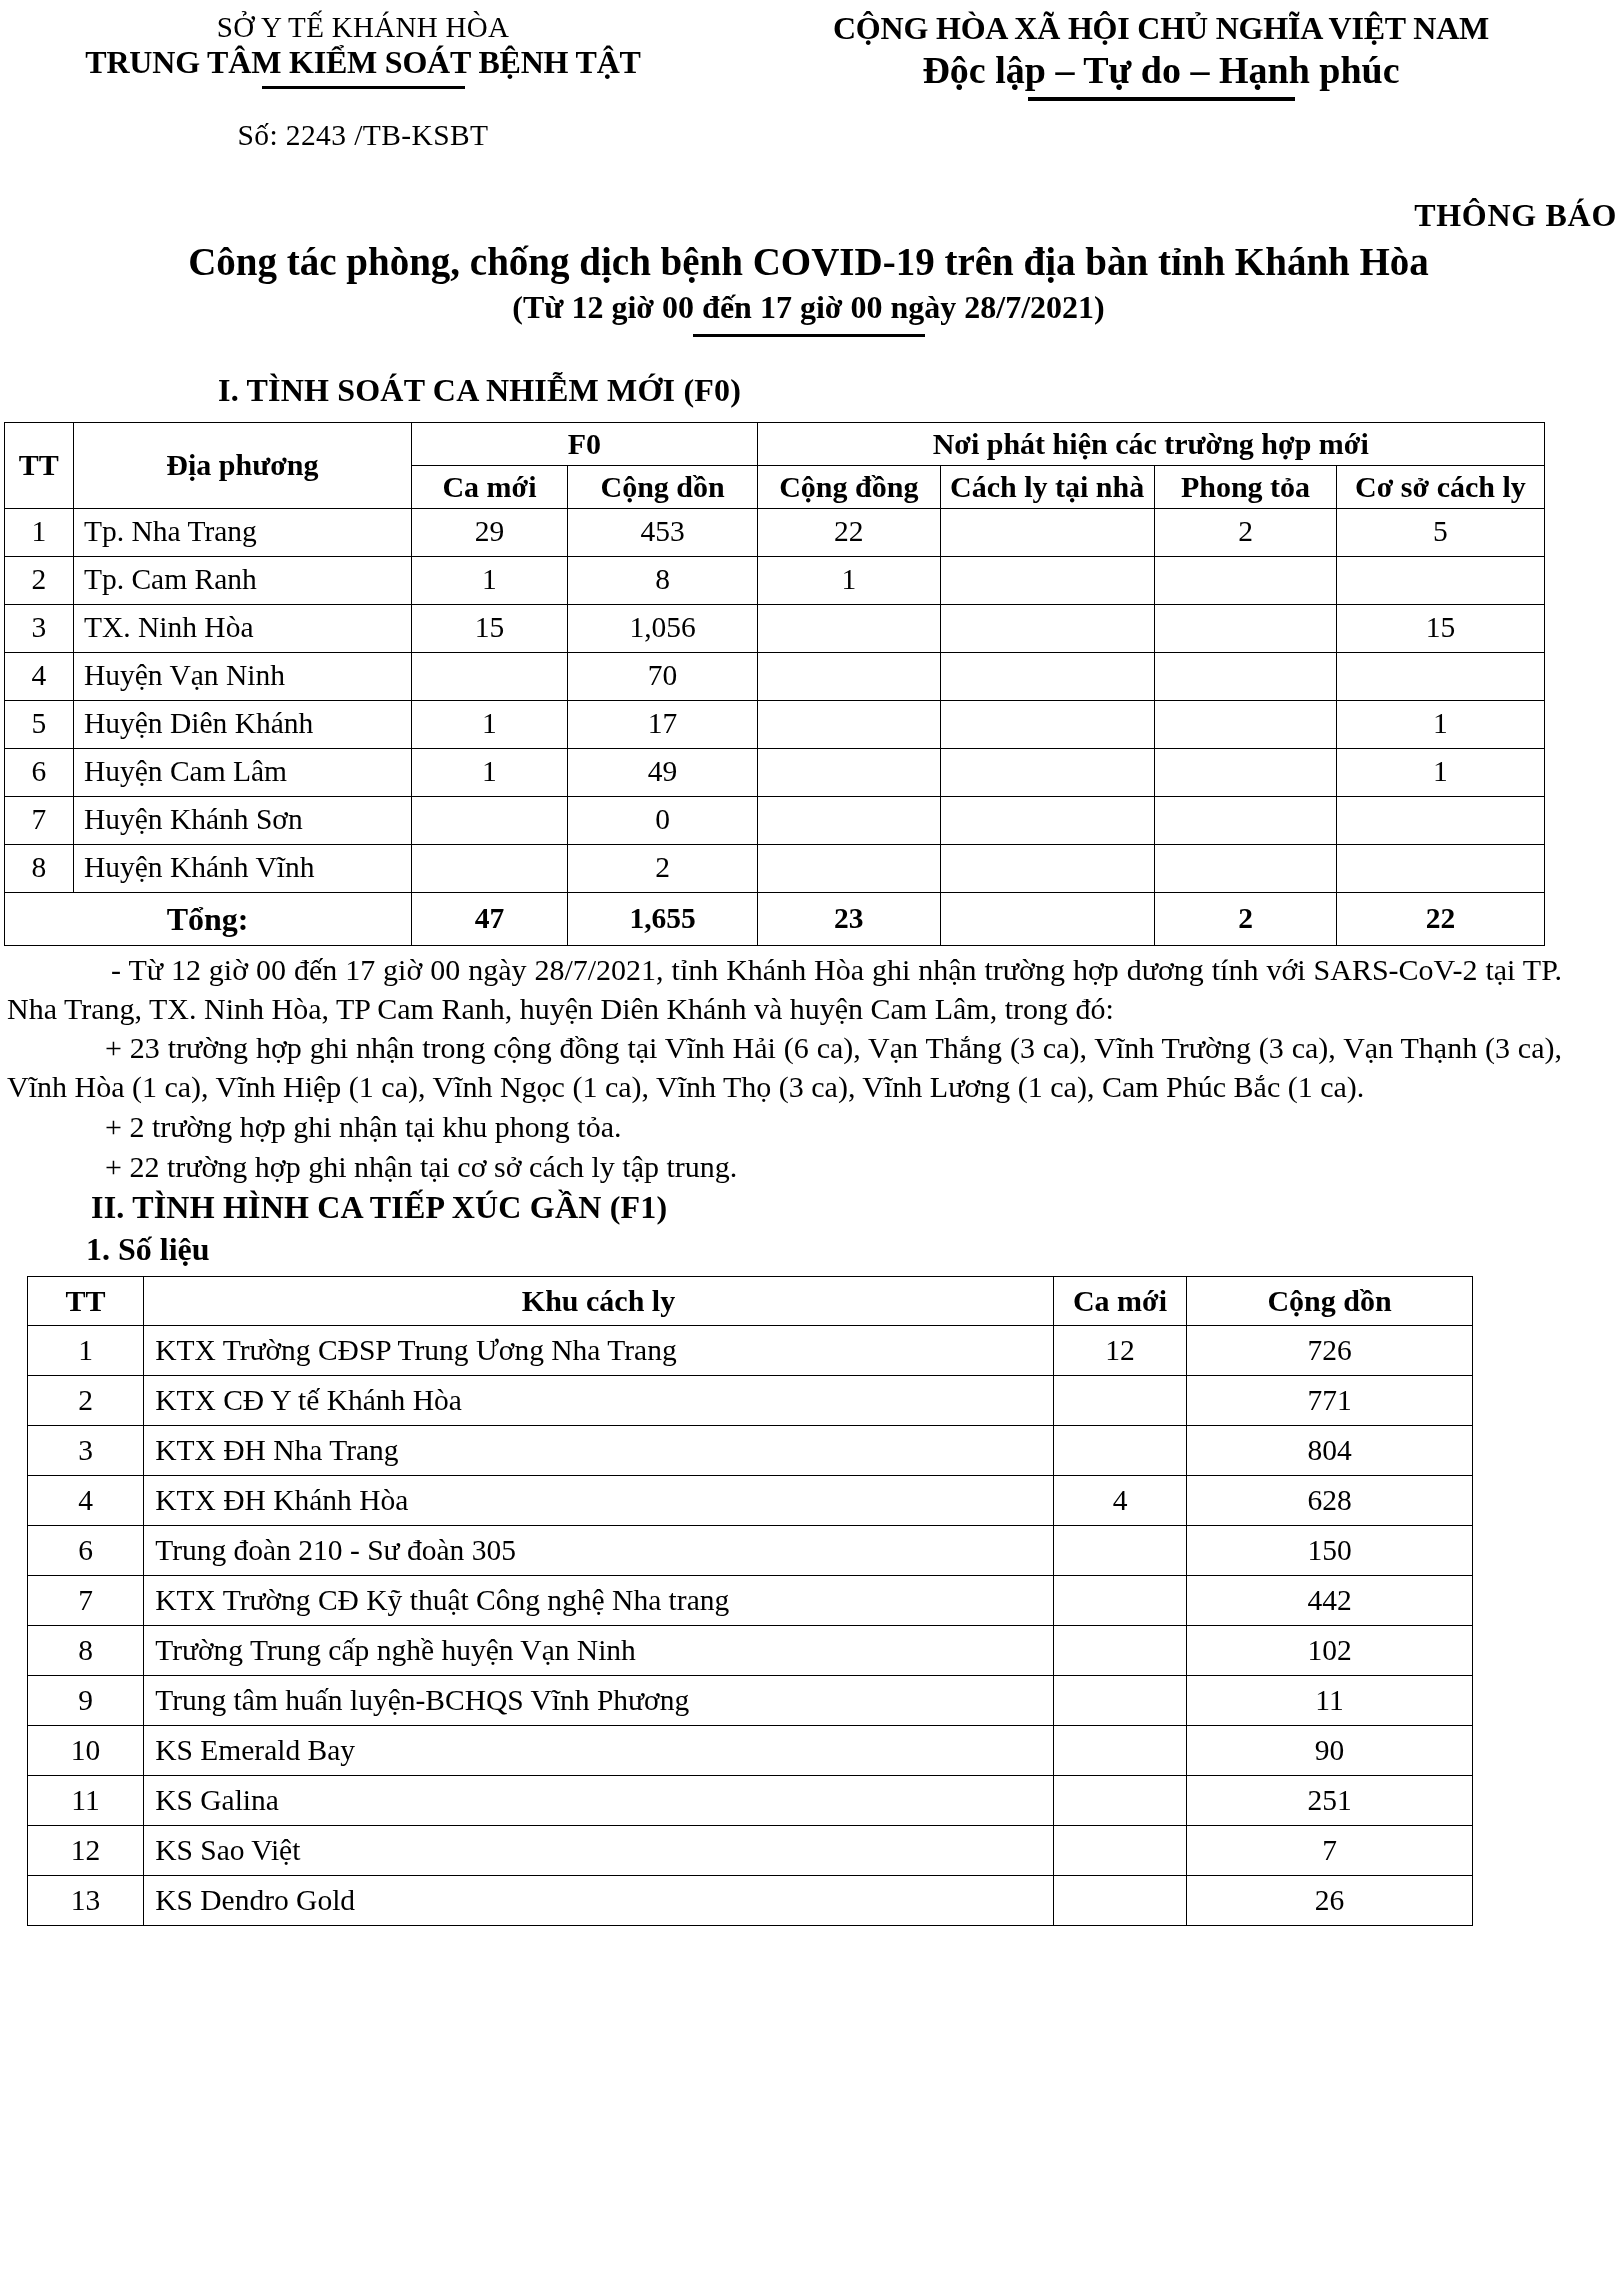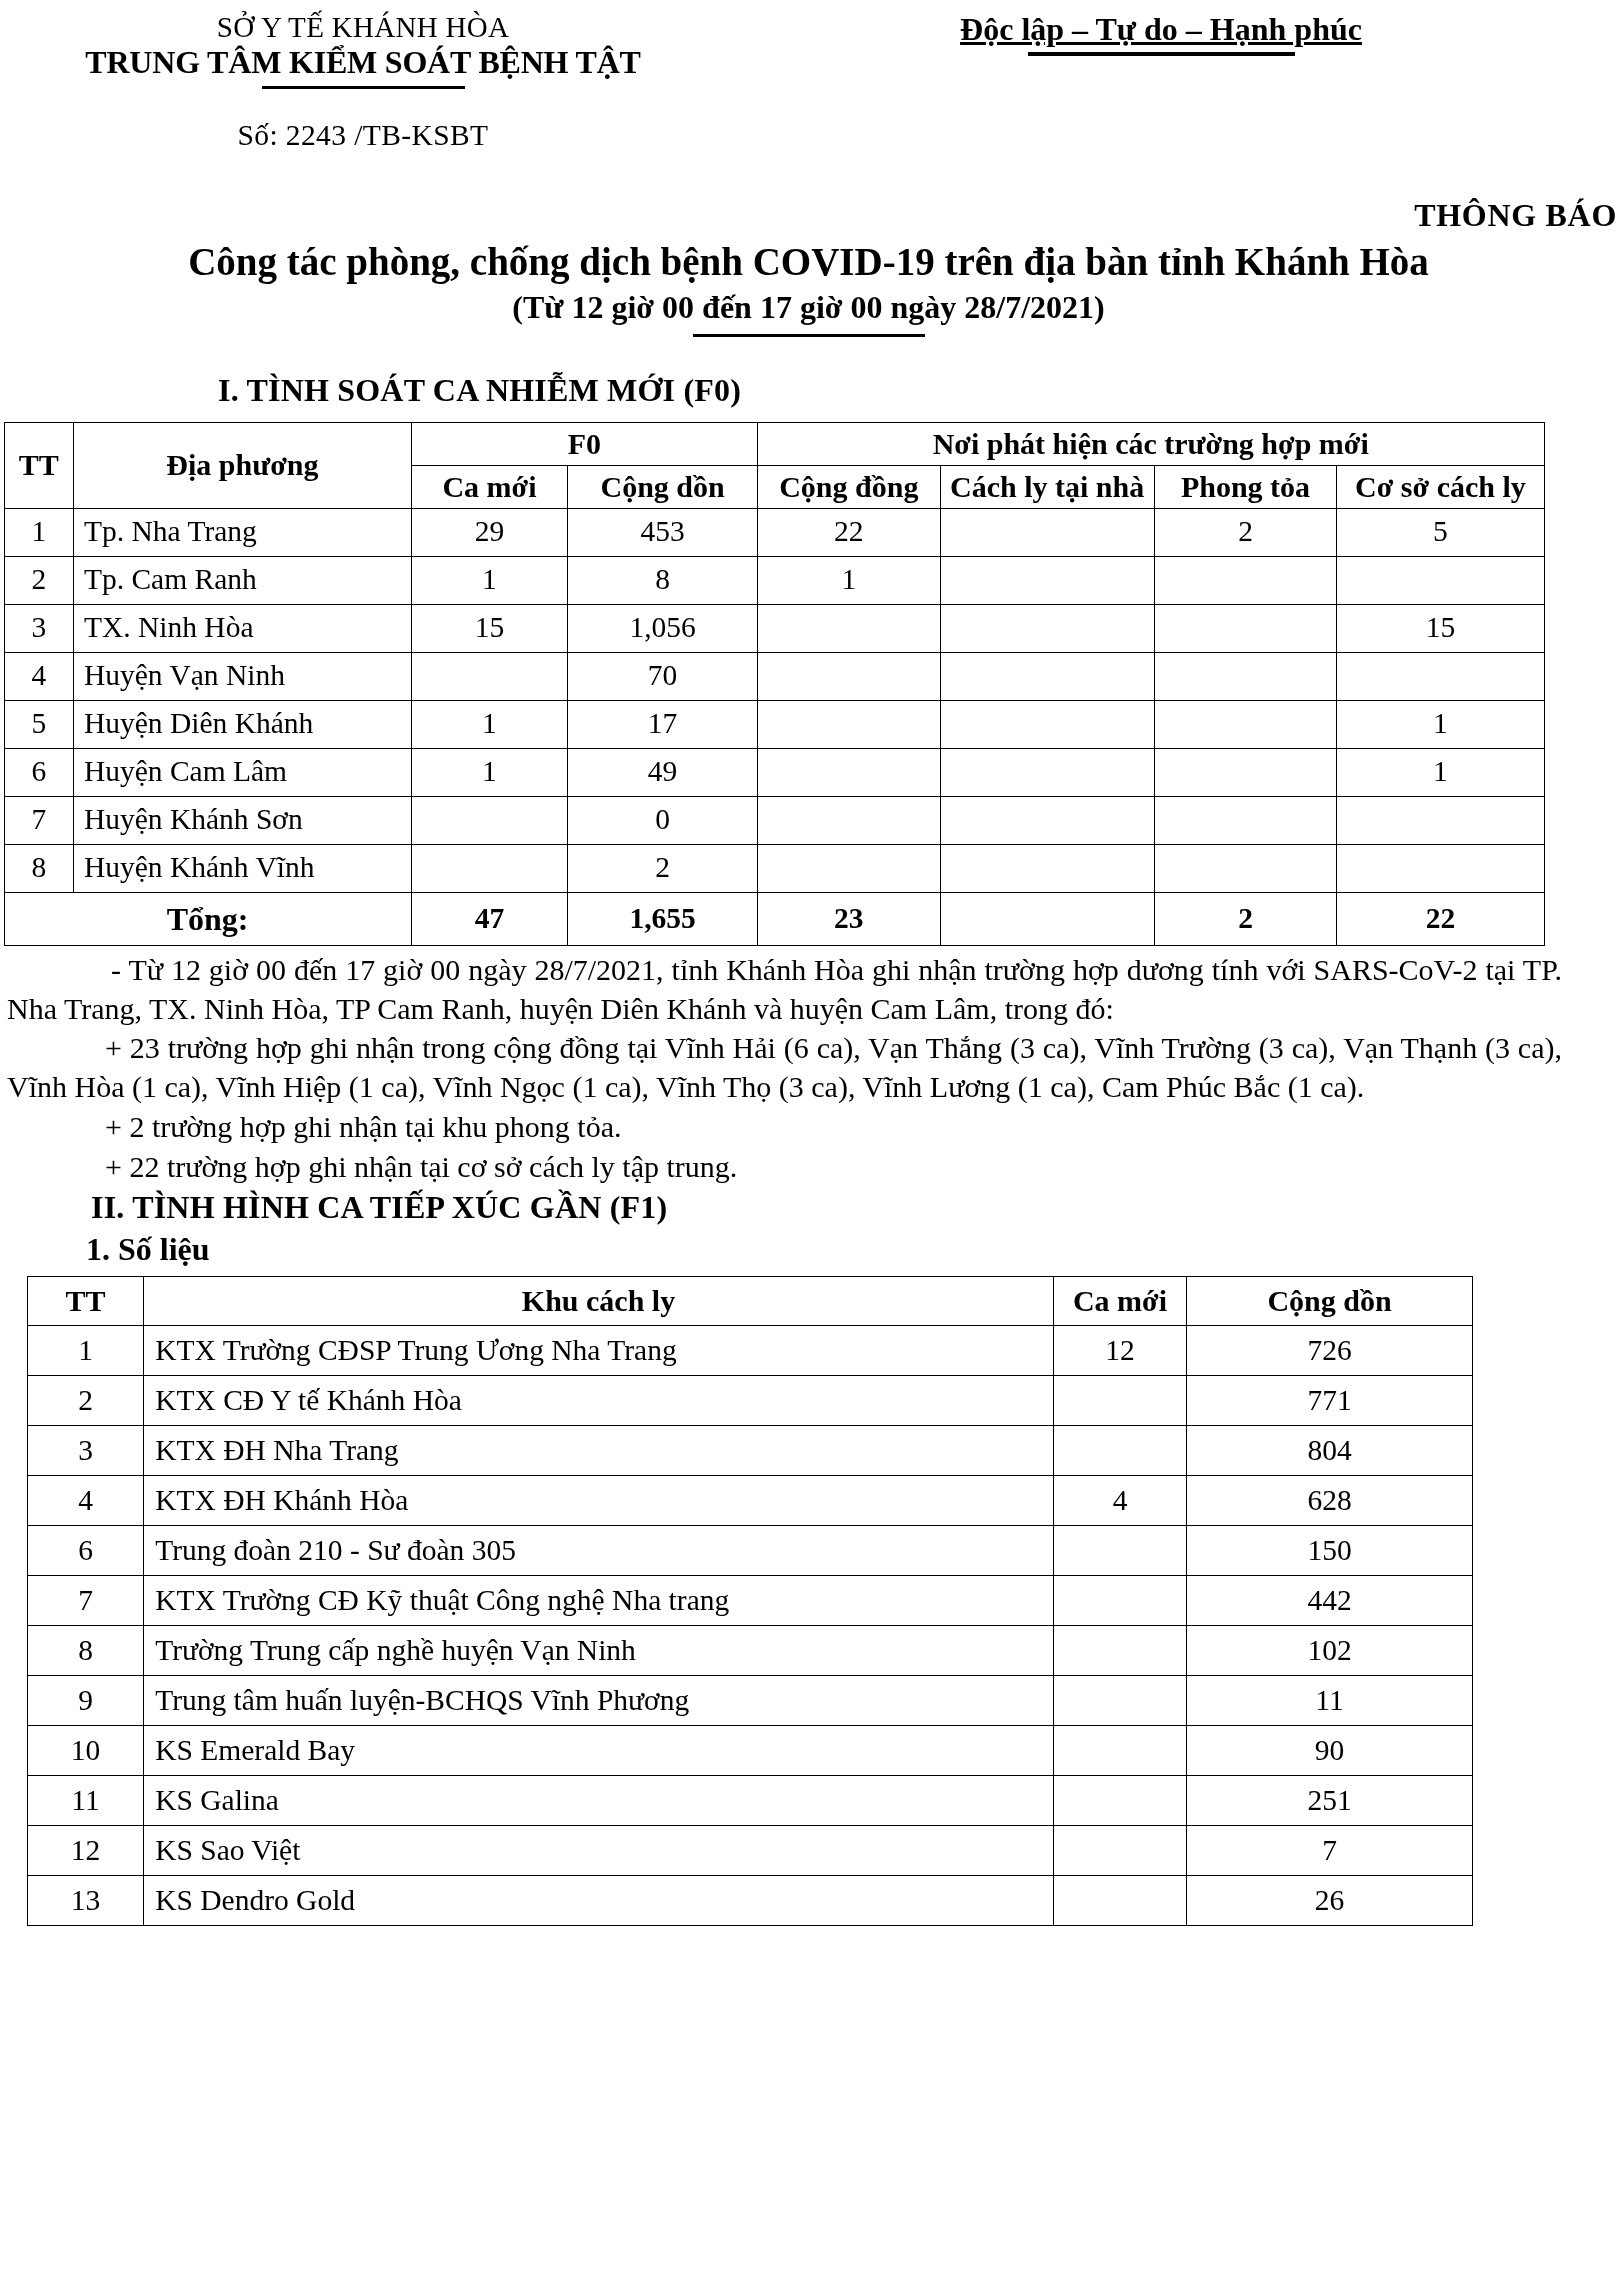--- a/index.html
+++ b/index.html
@@ -43,23 +43,22 @@
     line-height: 1.18;
   }
   .mast-line2 {
     font-weight: bold;
     font-size: 32px;
     line-height: 1.18;
     letter-spacing: -0.2px;
   }
   .mast-line2b {
     font-weight: bold;
-    font-size: 32px;
+    font-size: 38px;
     line-height: 1.2;
-    text-decoration: underline;
   }
   .rule {
     height: 3.5px;
     background: #000;
     margin: 4.2px auto 0 auto;
   }
   .rule-left { width: 203px; }
   .rule-right { width: 267px; }
 
   .numline {
@@ -203,20 +202,21 @@
 <div class="page">
 
   <div class="masthead">
     <div class="mast-left">
       <div class="mast-line1">SỞ Y TẾ KHÁNH HÒA</div>
       <div class="mast-line2">TRUNG TÂM KIỂM SOÁT BỆNH TẬT</div>
       <div class="rule rule-left"></div>
       <div class="numline">Số:  2243  /TB-KSBT</div>
     </div>
     <div class="mast-right">
+      <div class="mast-line2">CỘNG HÒA XÃ HỘI CHỦ NGHĨA VIỆT NAM</div>
       <div class="mast-line2b">Độc lập – Tự do – Hạnh phúc</div>
       <div class="rule rule-right"></div>
     </div>
   </div>
 
   <div class="titleblock">
     <div class="t-main">THÔNG BÁO</div>
     <div class="t-sub">Công tác phòng, chống dịch bệnh COVID-19 trên địa bàn tỉnh Khánh Hòa</div>
     <div class="t-sub2">(Từ 12 giờ 00 đến 17 giờ 00 ngày 28/7/2021)</div>
     <div class="rule-title"></div>

